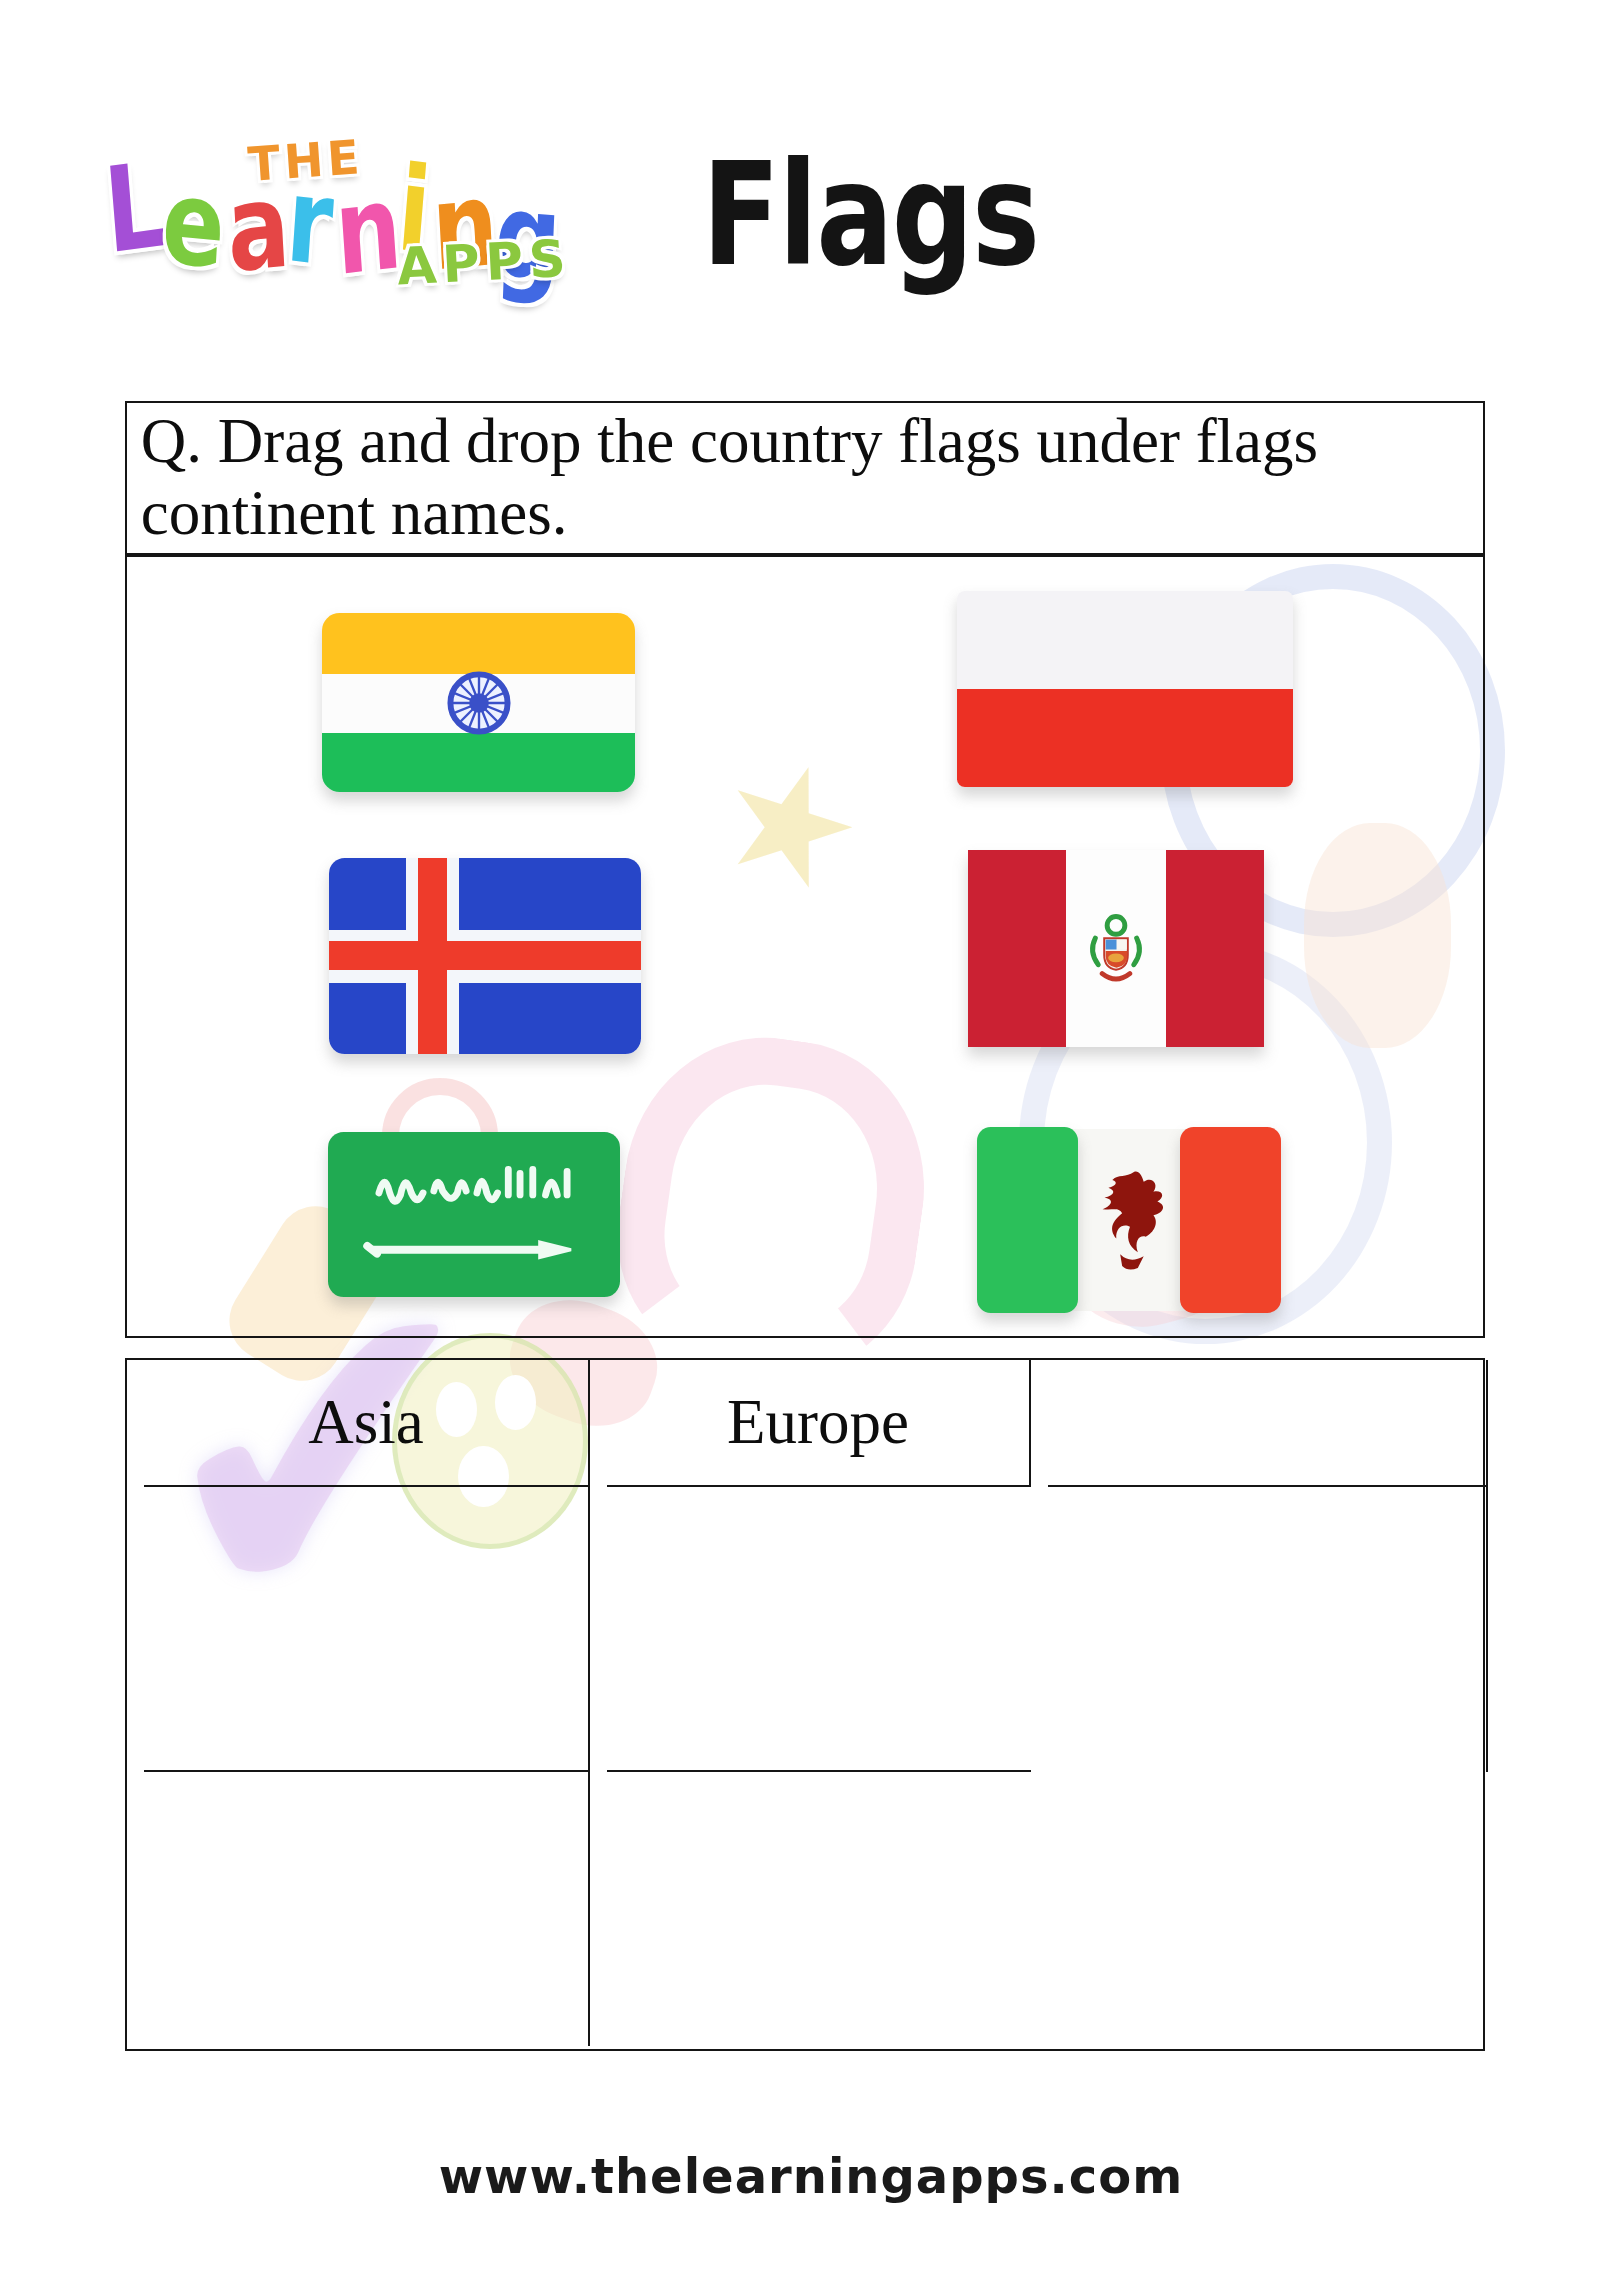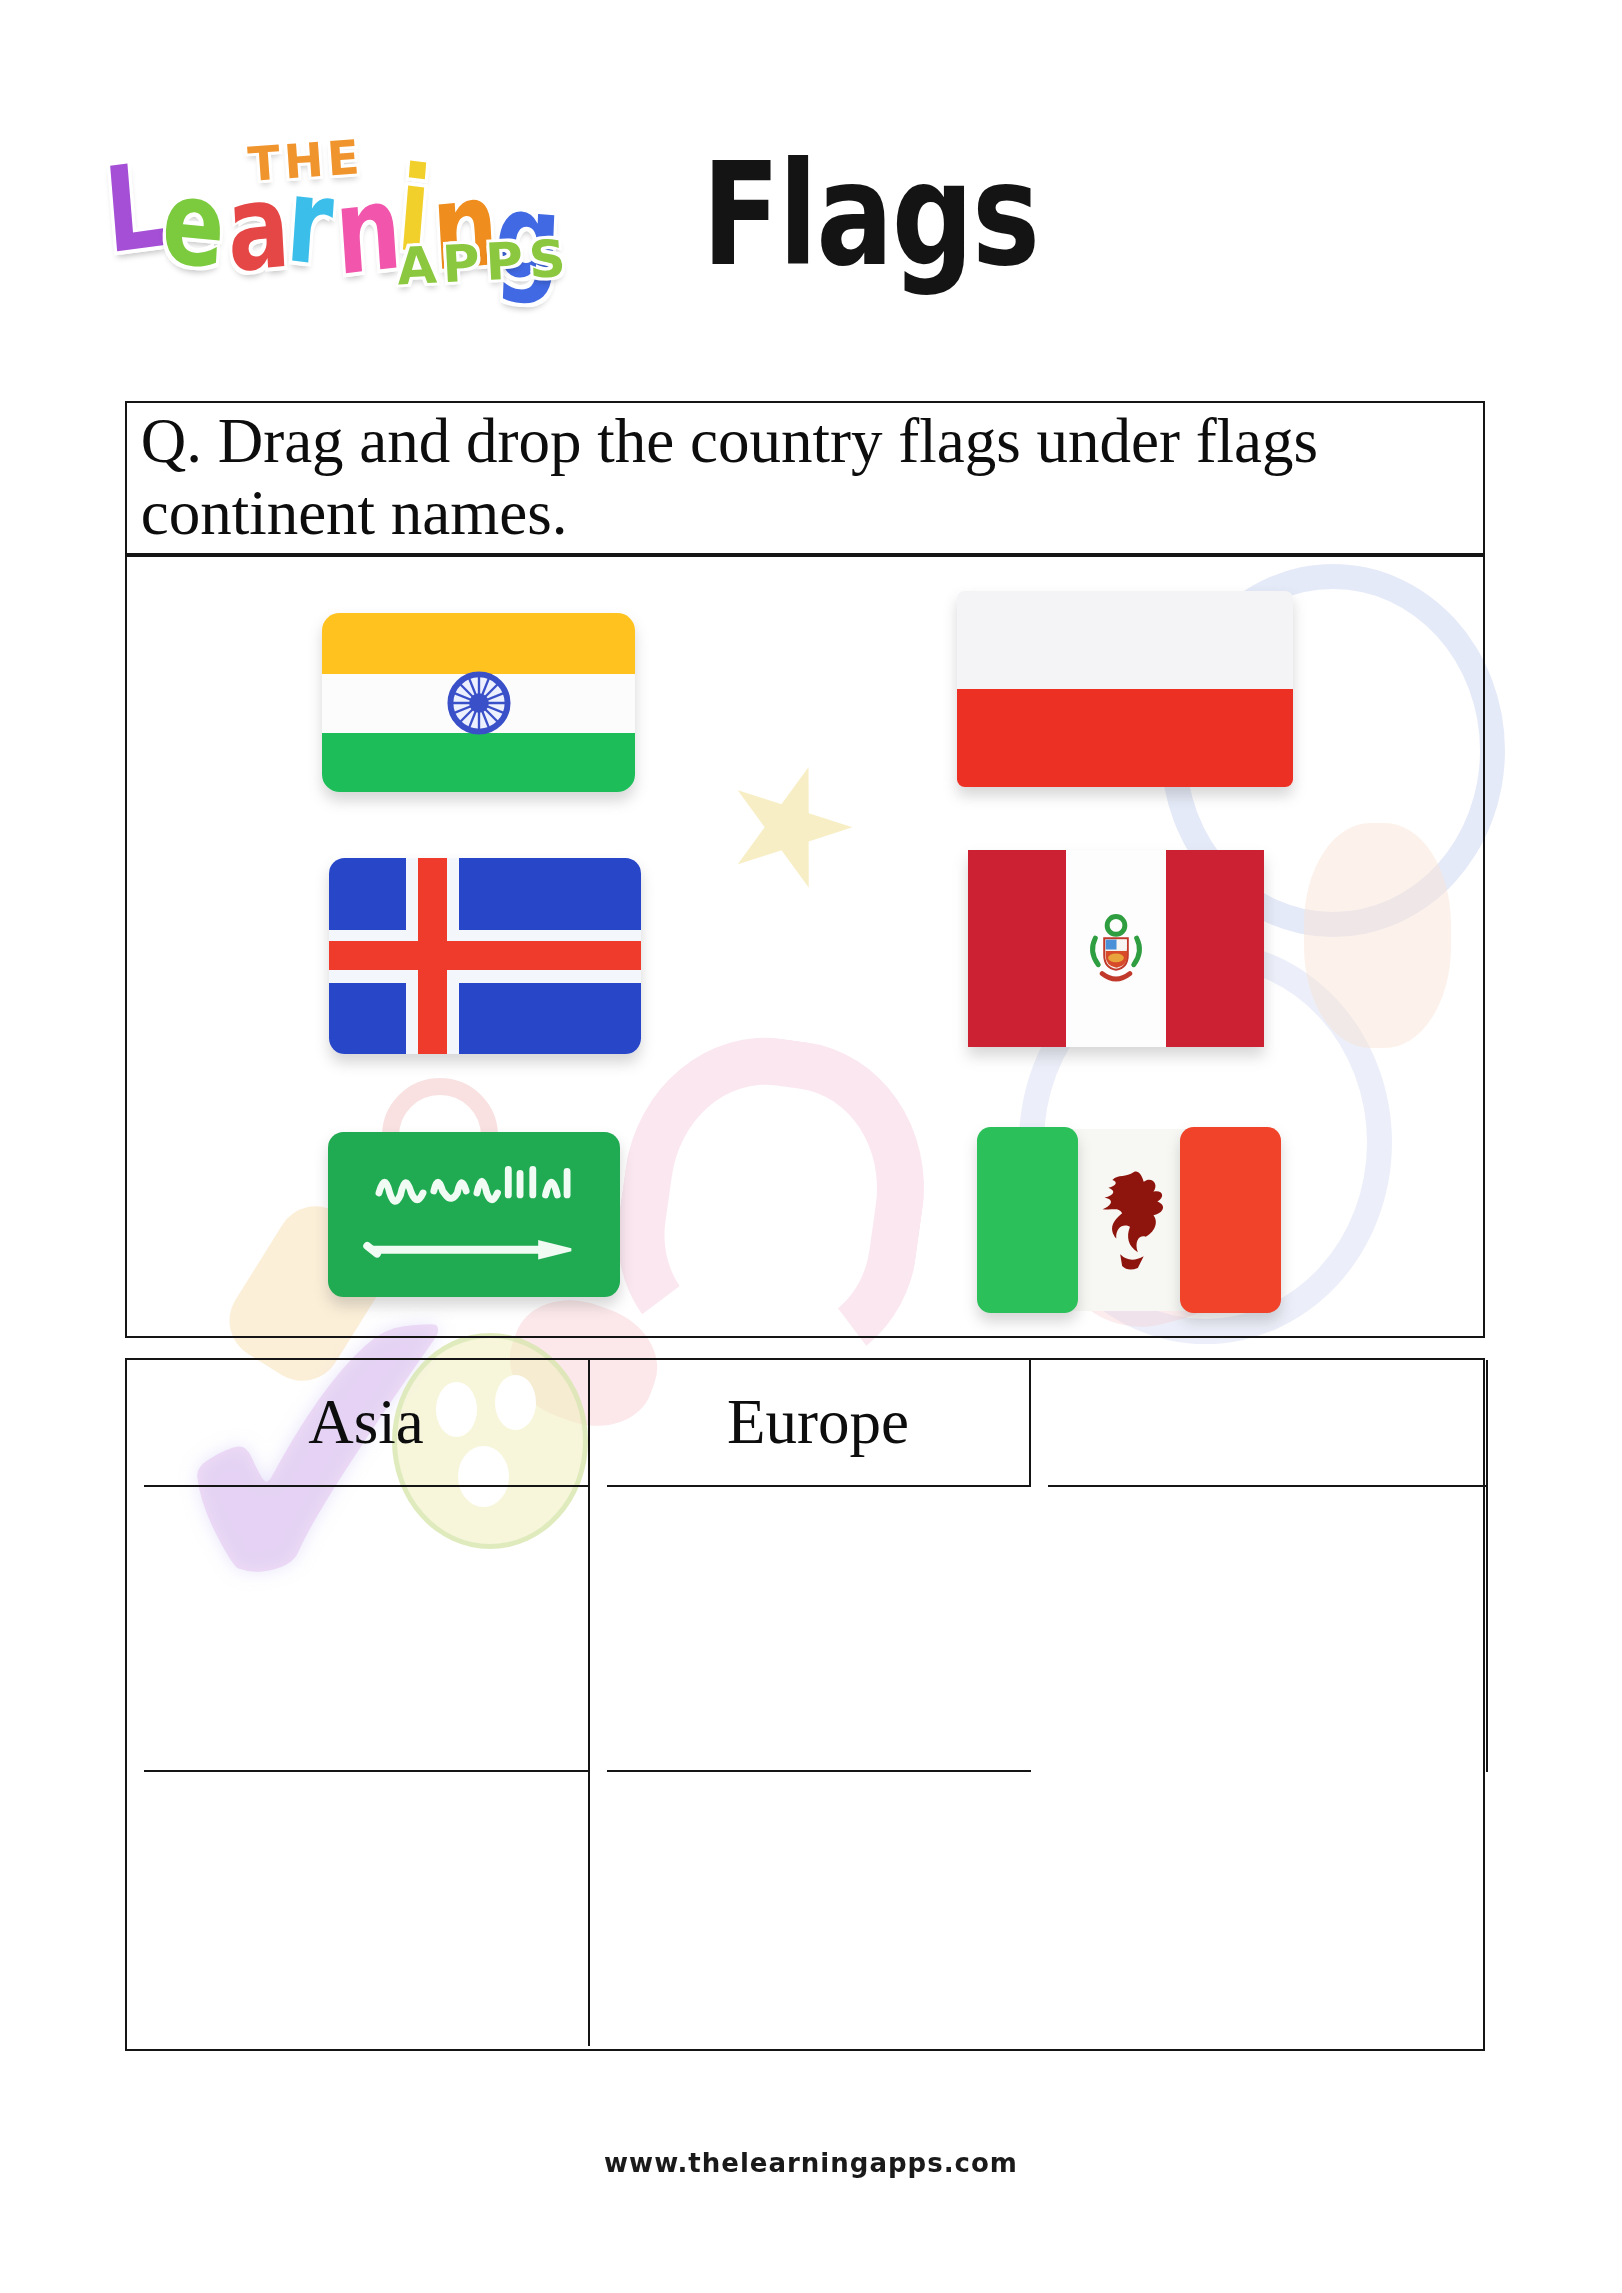--- a/index.html
+++ b/index.html
@@ -103,21 +103,21 @@
   .mex-eagle{position:absolute;left:106px;top:37px;}
 
   
   .drop-table{position:absolute;left:125px;top:1358px;width:1360px;height:693px;box-sizing:border-box;border:2.9px solid #151515;display:grid;grid-template-columns:463px 441px 457px;grid-template-rows:127px 285px 274px;background:transparent;}
   .cell{box-sizing:border-box;border-right:2.9px solid #151515;border-bottom:2.9px solid #151515;background:transparent;margin-left:17px;}
   .cell.last-col{border-right:none;}
   .cell.last-row{border-bottom:none;}
   .head-cell{display:flex;align-items:center;justify-content:center;font-size:63px;color:#0d0d0d;}
 
   
-  .footer{position:absolute;left:0;top:2148px;width:100%;text-align:center;font-family:"DejaVu Sans",sans-serif;font-weight:bold;font-size:26px;letter-spacing:1px;color:#1a1a1a;}
+  .footer{position:absolute;left:0;top:2148px;width:100%;text-align:center;font-family:"DejaVu Sans",sans-serif;font-weight:bold;font-size:48px;letter-spacing:1px;color:#1a1a1a;}
 </style>
 </head>
 <body>
 
 <div class="page">
 
   <div class="watermark">
     <div class="wm-ring wm-ring1"></div>
     <div class="wm-ring wm-ring2"></div>
     <div class="wm-ring wm-ring3"></div>

